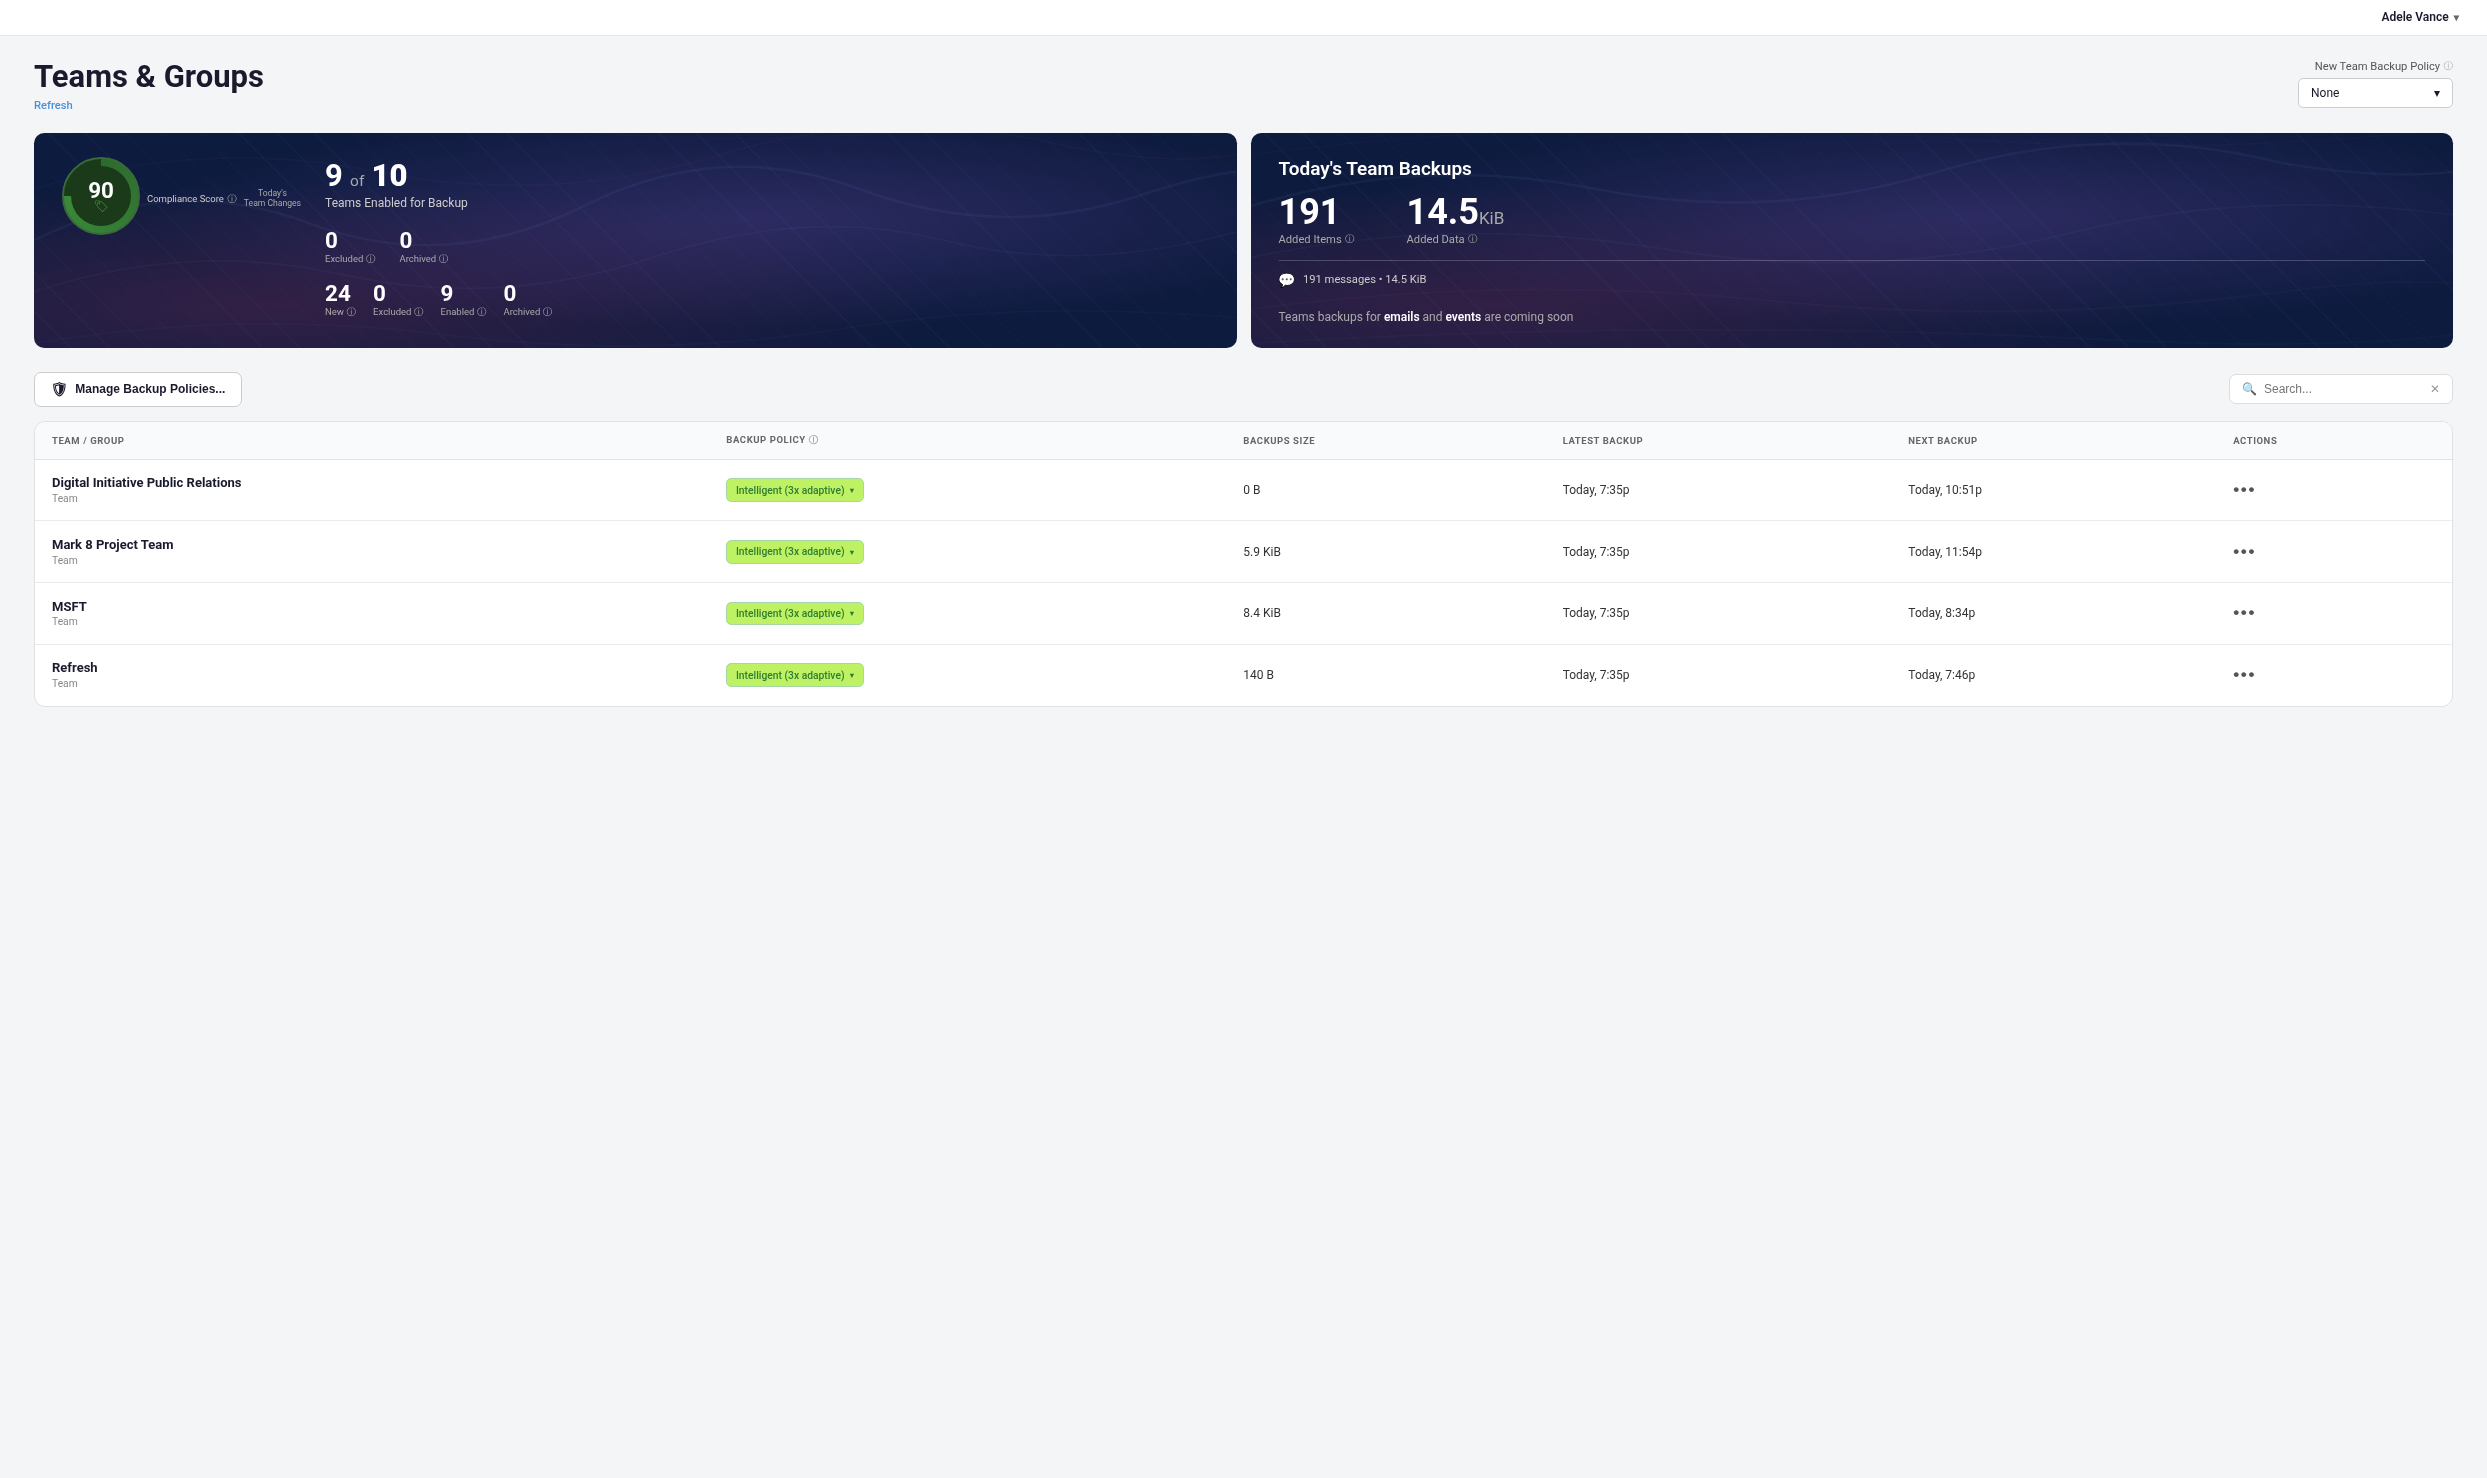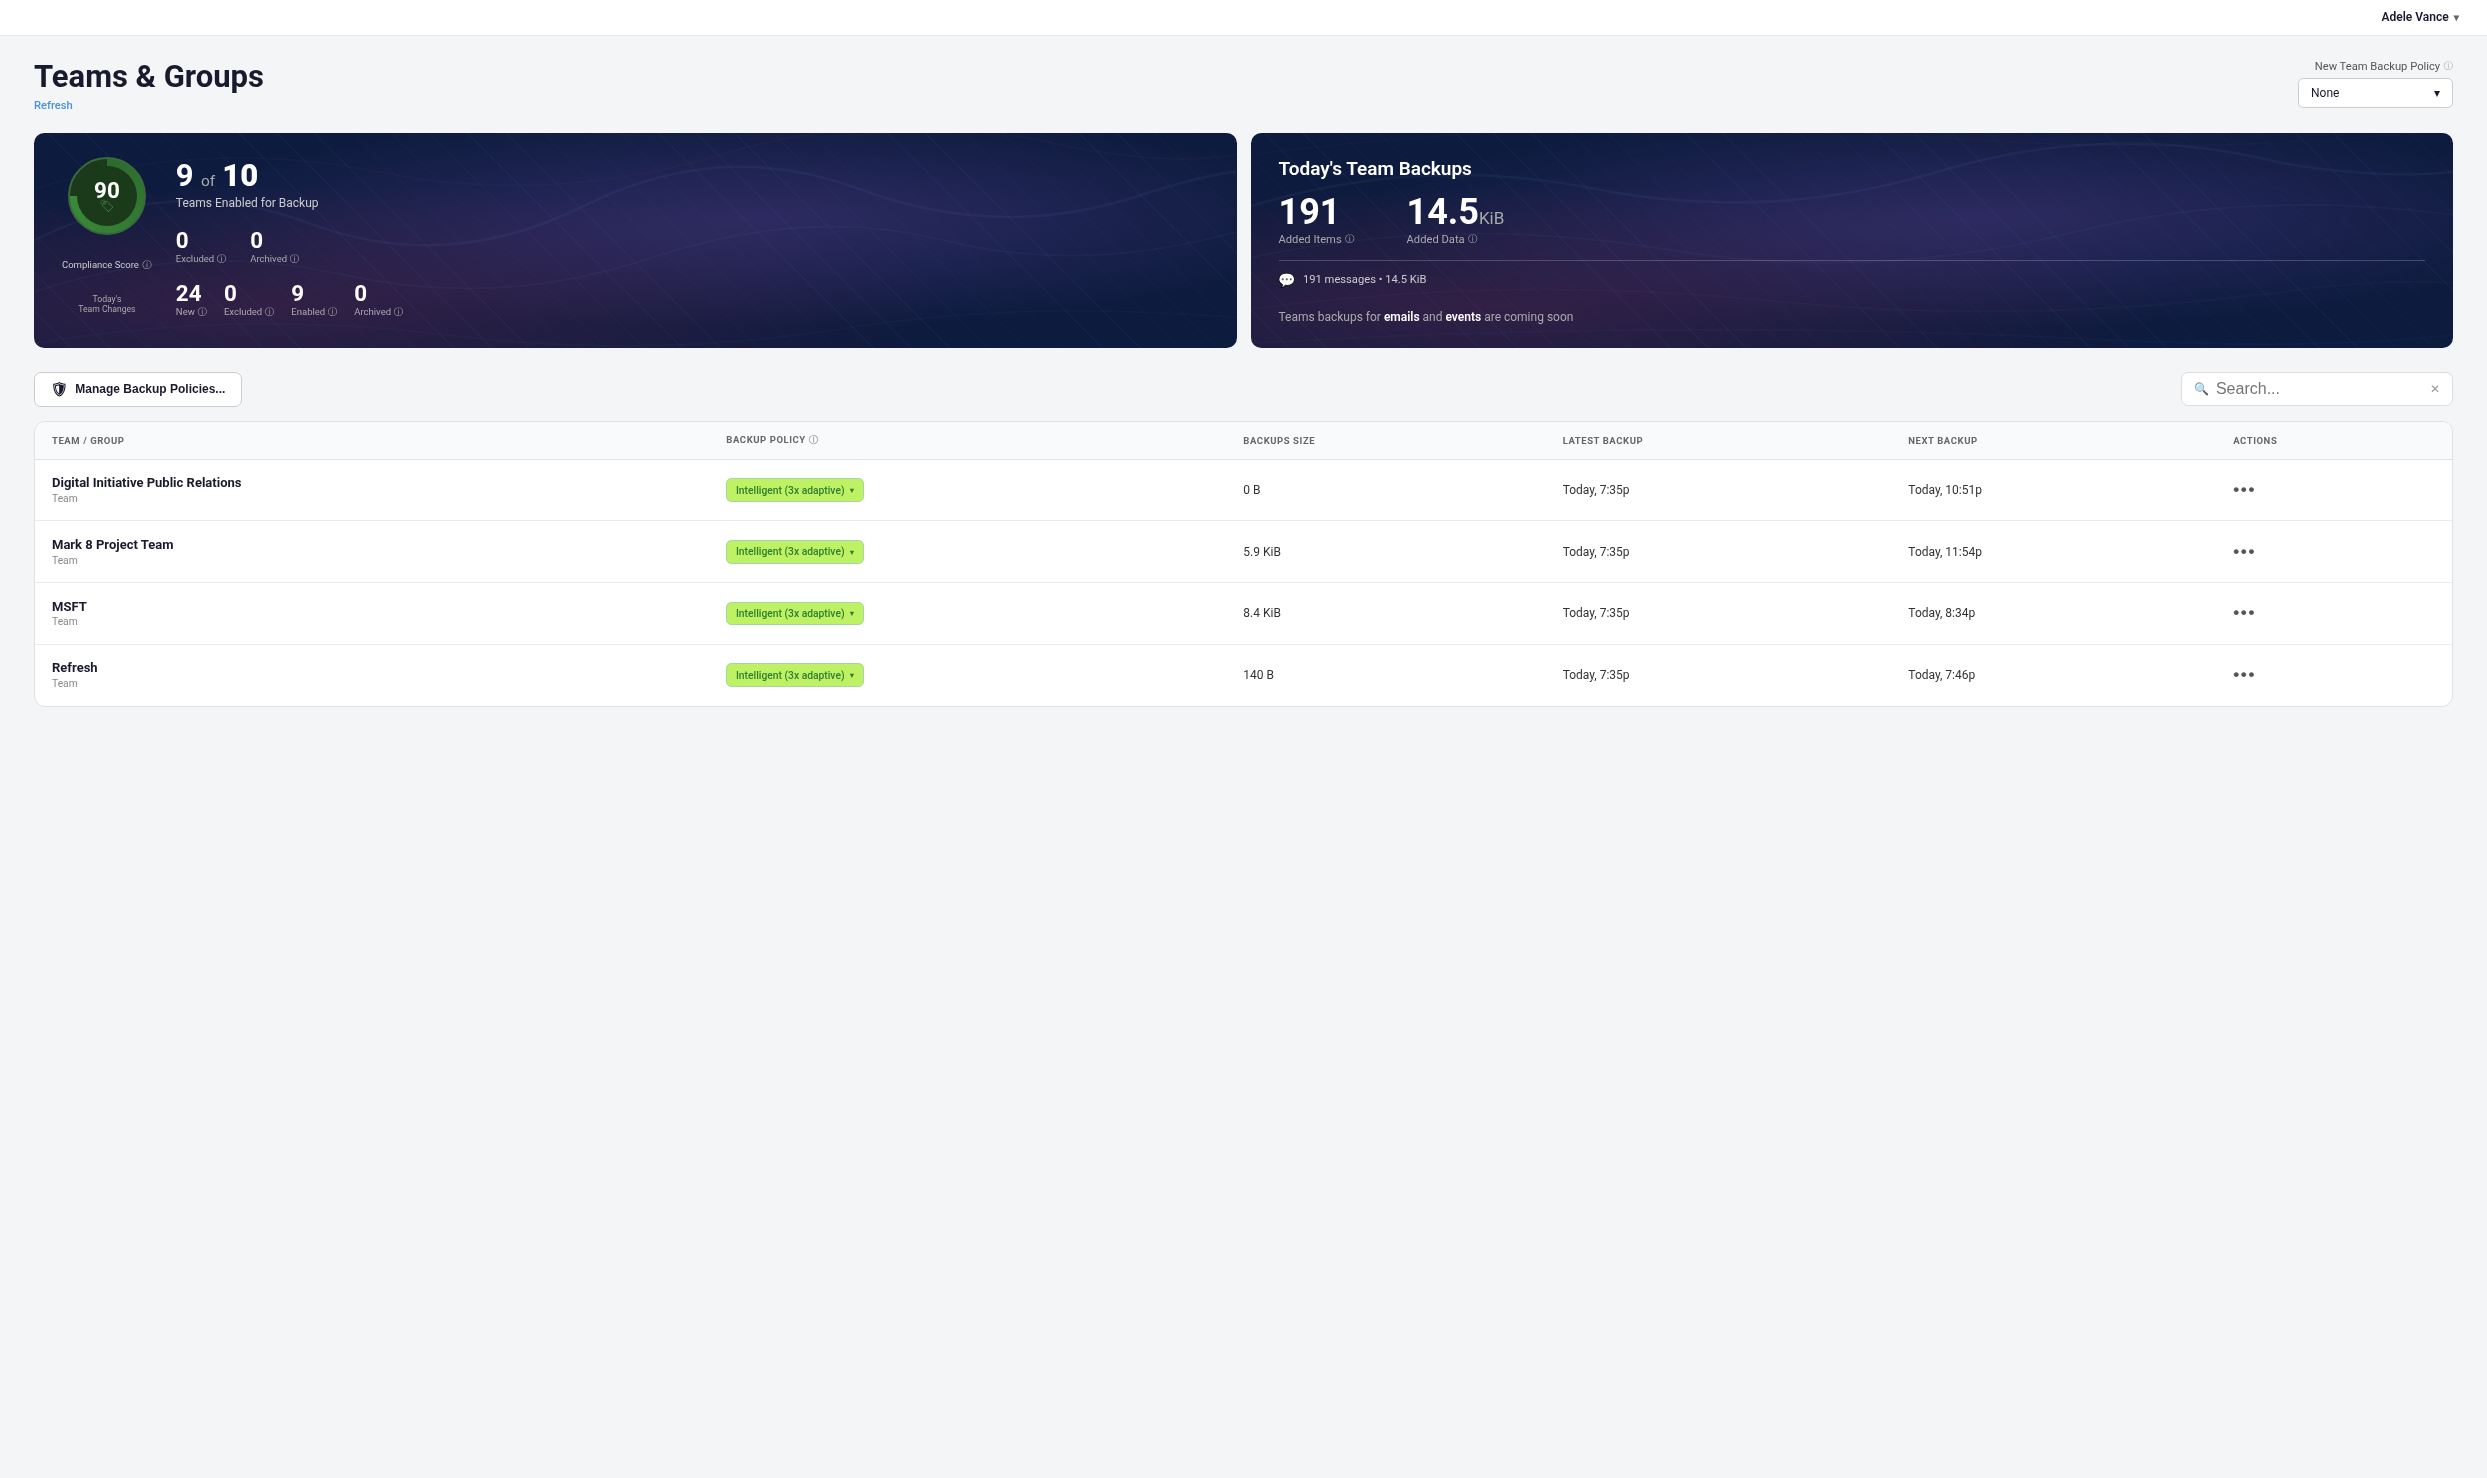--- a/index.html
+++ b/index.html
@@ -129,23 +129,23 @@
       display: flex;
       gap: 24px;
       align-items: flex-start;
       position: relative;
       z-index: 1;
     }
 
     
     .compliance-circle {
       display: flex;
-      flex-direction: column;
-      align-items: center;
-      gap: 17px;
+      flex-direction: row;
+      align-items: center;
+      gap: 7px;
       flex-shrink: 0;
     }
     .score-ring {
       width: 78px;
       height: 78px;
       border-radius: 50%;
       background: conic-gradient(#2d6a2d 0deg, #3a8a3a 270deg, #1a3a1a 270deg);
       display: flex;
       align-items: center;
       justify-content: center;
@@ -338,21 +338,21 @@
       border: 1.3px solid #ddd;
       border-radius: 7px;
       padding: 7px 12px;
       background: #fff;
       min-width: 224px;
     }
     .search-icon { color: #999; font-size: 12px; }
     .search-input {
       border: none;
       outline: none;
-      font-size: 16px;
+      font-size: 12px;
       color: #555;
       flex: 1;
       background: transparent;
     }
     .clear-icon { color: #999; font-size: 12px; cursor: pointer; }
 
     
     .table-container {
       background: #fff;
       border-radius: 11px;

